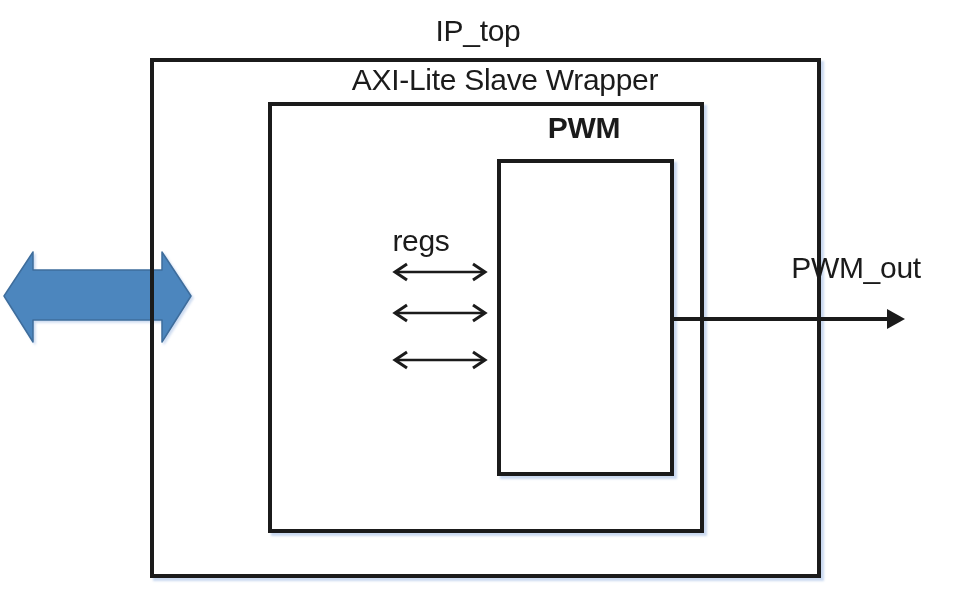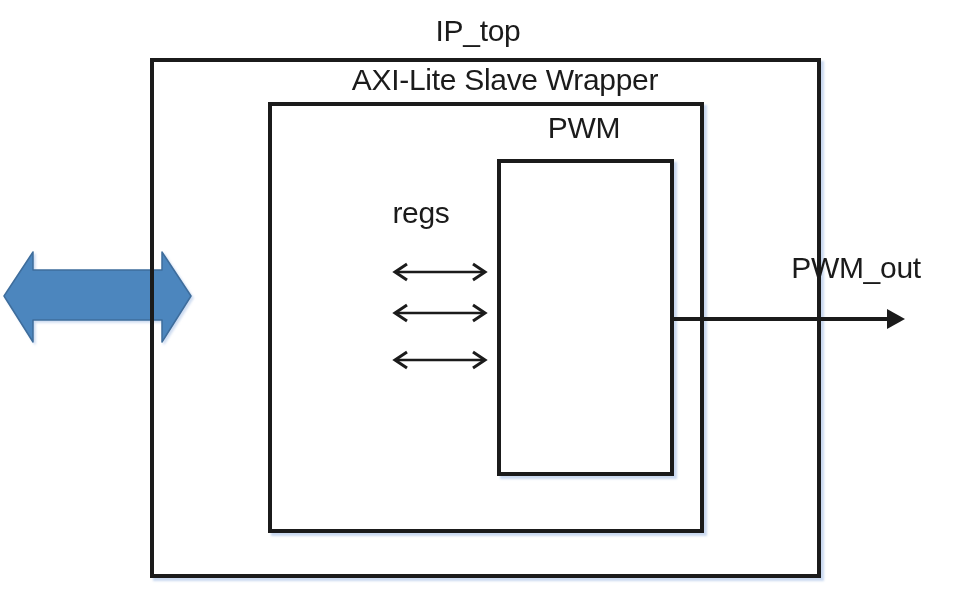--- a/index.html
+++ b/index.html
@@ -31,22 +31,22 @@
     position: absolute;
     transform: translateX(-50%);
     font-size: 30px;
     line-height: 1.1;
     letter-spacing: -0.3px;
     white-space: nowrap;
     color: #1b1b1b;
   }
   .lbl-ip-top   { left: 478px; top:  14px; }
   .lbl-wrapper  { left: 505px; top:  63px; }
-  .lbl-pwm      { left: 584px; top: 111px; }
-  .lbl-regs     { left: 421px; top: 196px; }
+  .lbl-pwm      { left: 584px; top: 111px; font-weight: bold; }
+  .lbl-regs     { left: 421px; top: 224px; }
   .lbl-axi-lite { left:  98px; top: 215px; }
   .lbl-pwm-out  { left: 856px; top: 251px; }
 
   .arrow-svg {
     position: absolute;
     overflow: visible;
   }
   .svg-axi   { left:   0px; top: 244px; }
   .svg-regs1 { left: 390px; top: 261px; }
   .svg-regs2 { left: 390px; top: 302px; }

